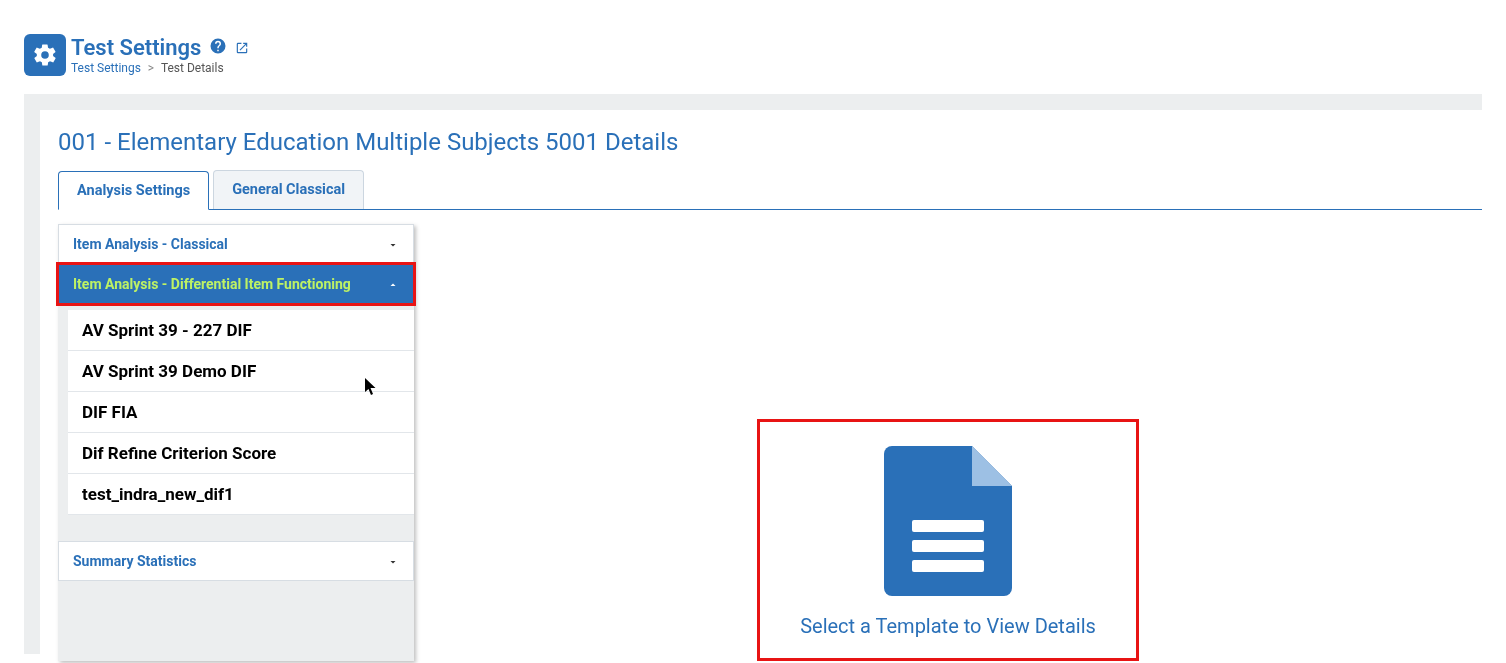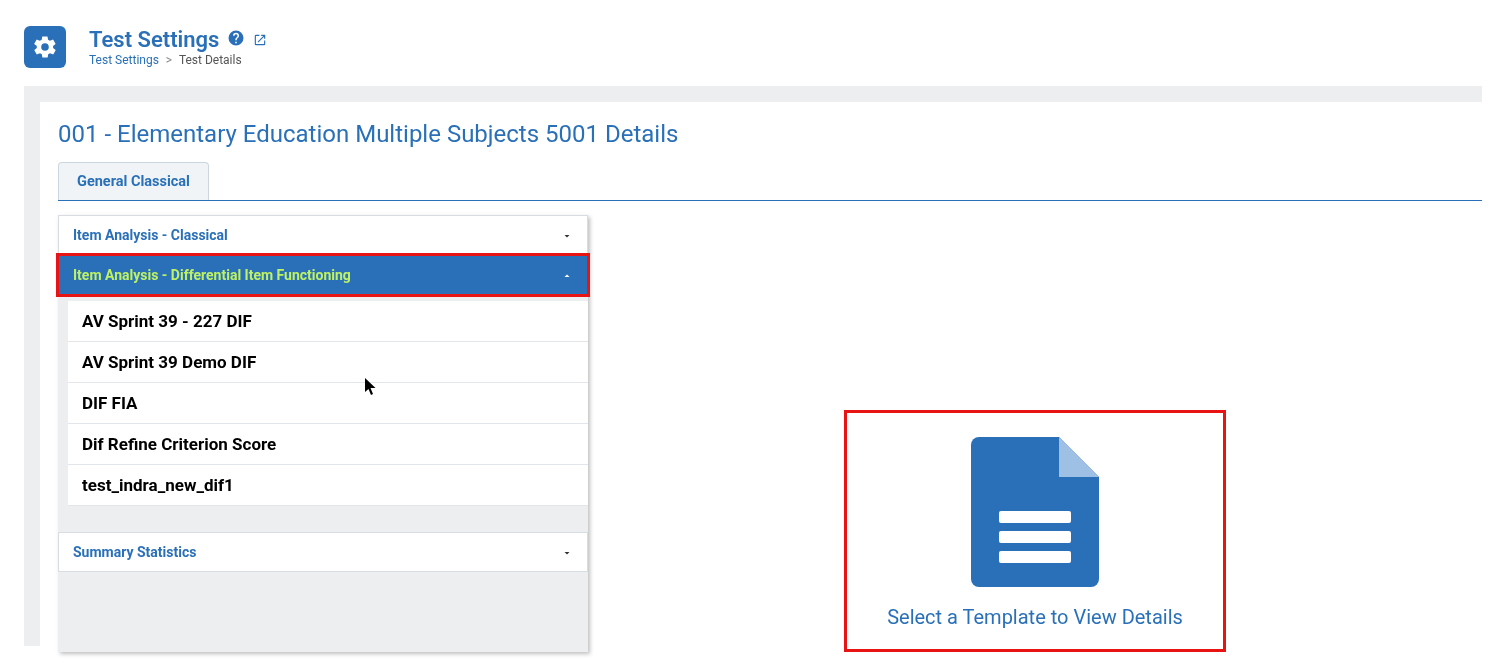--- a/index.html
+++ b/index.html
@@ -7,22 +7,22 @@
     font-family: "Segoe UI", -apple-system, Roboto, Arial, sans-serif;
     background: #ffffff;
     color: #333;
     width: 1506px;
     height: 663px;
     overflow: hidden;
   }
   .header {
     display: flex;
     align-items: center;
-    padding: 26px 24px 6px 24px;
-    gap: 23px;
+    padding: 34px 24px 6px 24px;
+    gap: 5px;
   }
   .gear-badge {
     width: 42px;
     height: 42px;
     background: #2a70b8;
     border-radius: 6px;
     display: flex;
     align-items: center;
     justify-content: center;
   }
@@ -88,21 +88,21 @@
     position: relative;
     top: 1px;
   }
 
   .content-row {
     display: flex;
     margin-top: 14px;
     gap: 40px;
   }
   .accordion {
-    width: 530px;
+    width: 356px;
     background: #eceeef;
     box-shadow: 2px 2px 4px rgba(0,0,0,0.25);
     padding-bottom: 80px;
   }
   .acc-header {
     background: #ffffff;
     border: 1px solid #d7dde3;
     padding: 11px 14px;
     font-size: 14px;
     font-weight: 700;
@@ -203,20 +203,21 @@
       <span>Test Details</span>
     </div>
   </div>
 </div>
 
 <div class="outer-panel">
   <div class="inner-panel">
     <div class="detail-title">001 - Elementary Education Multiple Subjects 5001 Details</div>
 
     <div class="tabs">
+      <div class="tab active">Analysis Settings</div>
       <div class="tab">General Classical</div>
     </div>
 
     <div class="content-row">
       <div class="accordion">
 
         <div class="acc-header">
           <span>Item Analysis - Classical</span>
           <span class="chev">
             <svg viewBox="0 0 24 24">

